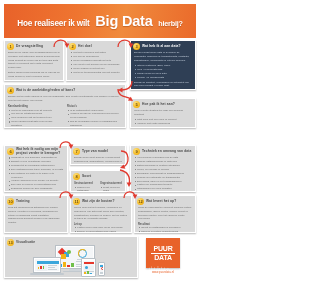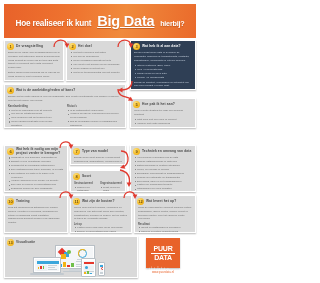--- a/index.html
+++ b/index.html
@@ -7,21 +7,21 @@
   .poster{position:relative;width:200px;height:283px;background:#ffffff;box-sizing:border-box;}
 
   
   .header{position:absolute;left:4px;top:4px;width:192px;height:34px;
     background:linear-gradient(100deg,#e8622a 0%,#ef7530 38%,#f08a3c 62%,#ea6a2b 100%);
     overflow:hidden;}
   .header-inner{position:absolute;left:0;top:0;right:0;bottom:0;display:flex;align-items:center;justify-content:center;}
   .htitle{color:#ffffff;font-weight:bold;white-space:nowrap;letter-spacing:-0.2px;
     text-shadow:0 1px 1px rgba(120,40,0,.35);}
   .htitle .t1{font-size:8.2px;}
-  .htitle .t2{font-size:14.5px;font-weight:bold;padding:0 1.5px;text-decoration:underline;}
+  .htitle .t2{font-size:14.5px;font-weight:bold;padding:0 1.5px;}
   .htitle .t3{font-size:7.2px;}
 
   
   .body{position:absolute;left:4px;top:40px;width:192px;height:239px;background:#ffffff;}
 
   .panel{position:absolute;background:#d9d9d9;border:1px solid #ffffff;
     box-shadow:0 1px 1.5px rgba(0,0,0,.28);box-sizing:border-box;overflow:hidden;}
   .panel.dark{background:#2f3f55;}
   .panel.light{background:#d9d9d9;}
 
@@ -76,21 +76,21 @@
   .spark{position:absolute;left:0;right:0;bottom:3.5px;height:5px;opacity:.55;}
 </style>
 </head>
 <body>
 
 <div class="poster">
 
   <div class="header">
     <div class="header-inner">
       <div class="htitle">
-        <span class="t1">Hoe realiseer ik kunt</span>
+        <span class="t1">Hoe realiseer ik wilt</span>
         <span class="t2">Big Data</span>
         <span class="t3">hierbij?</span>
       </div>
     </div>
   </div>
 
   <div class="body">
 
     <div class="panel light" style="left:0px;top:0px;width:60px;height:41px;">
       <div class="phead">

